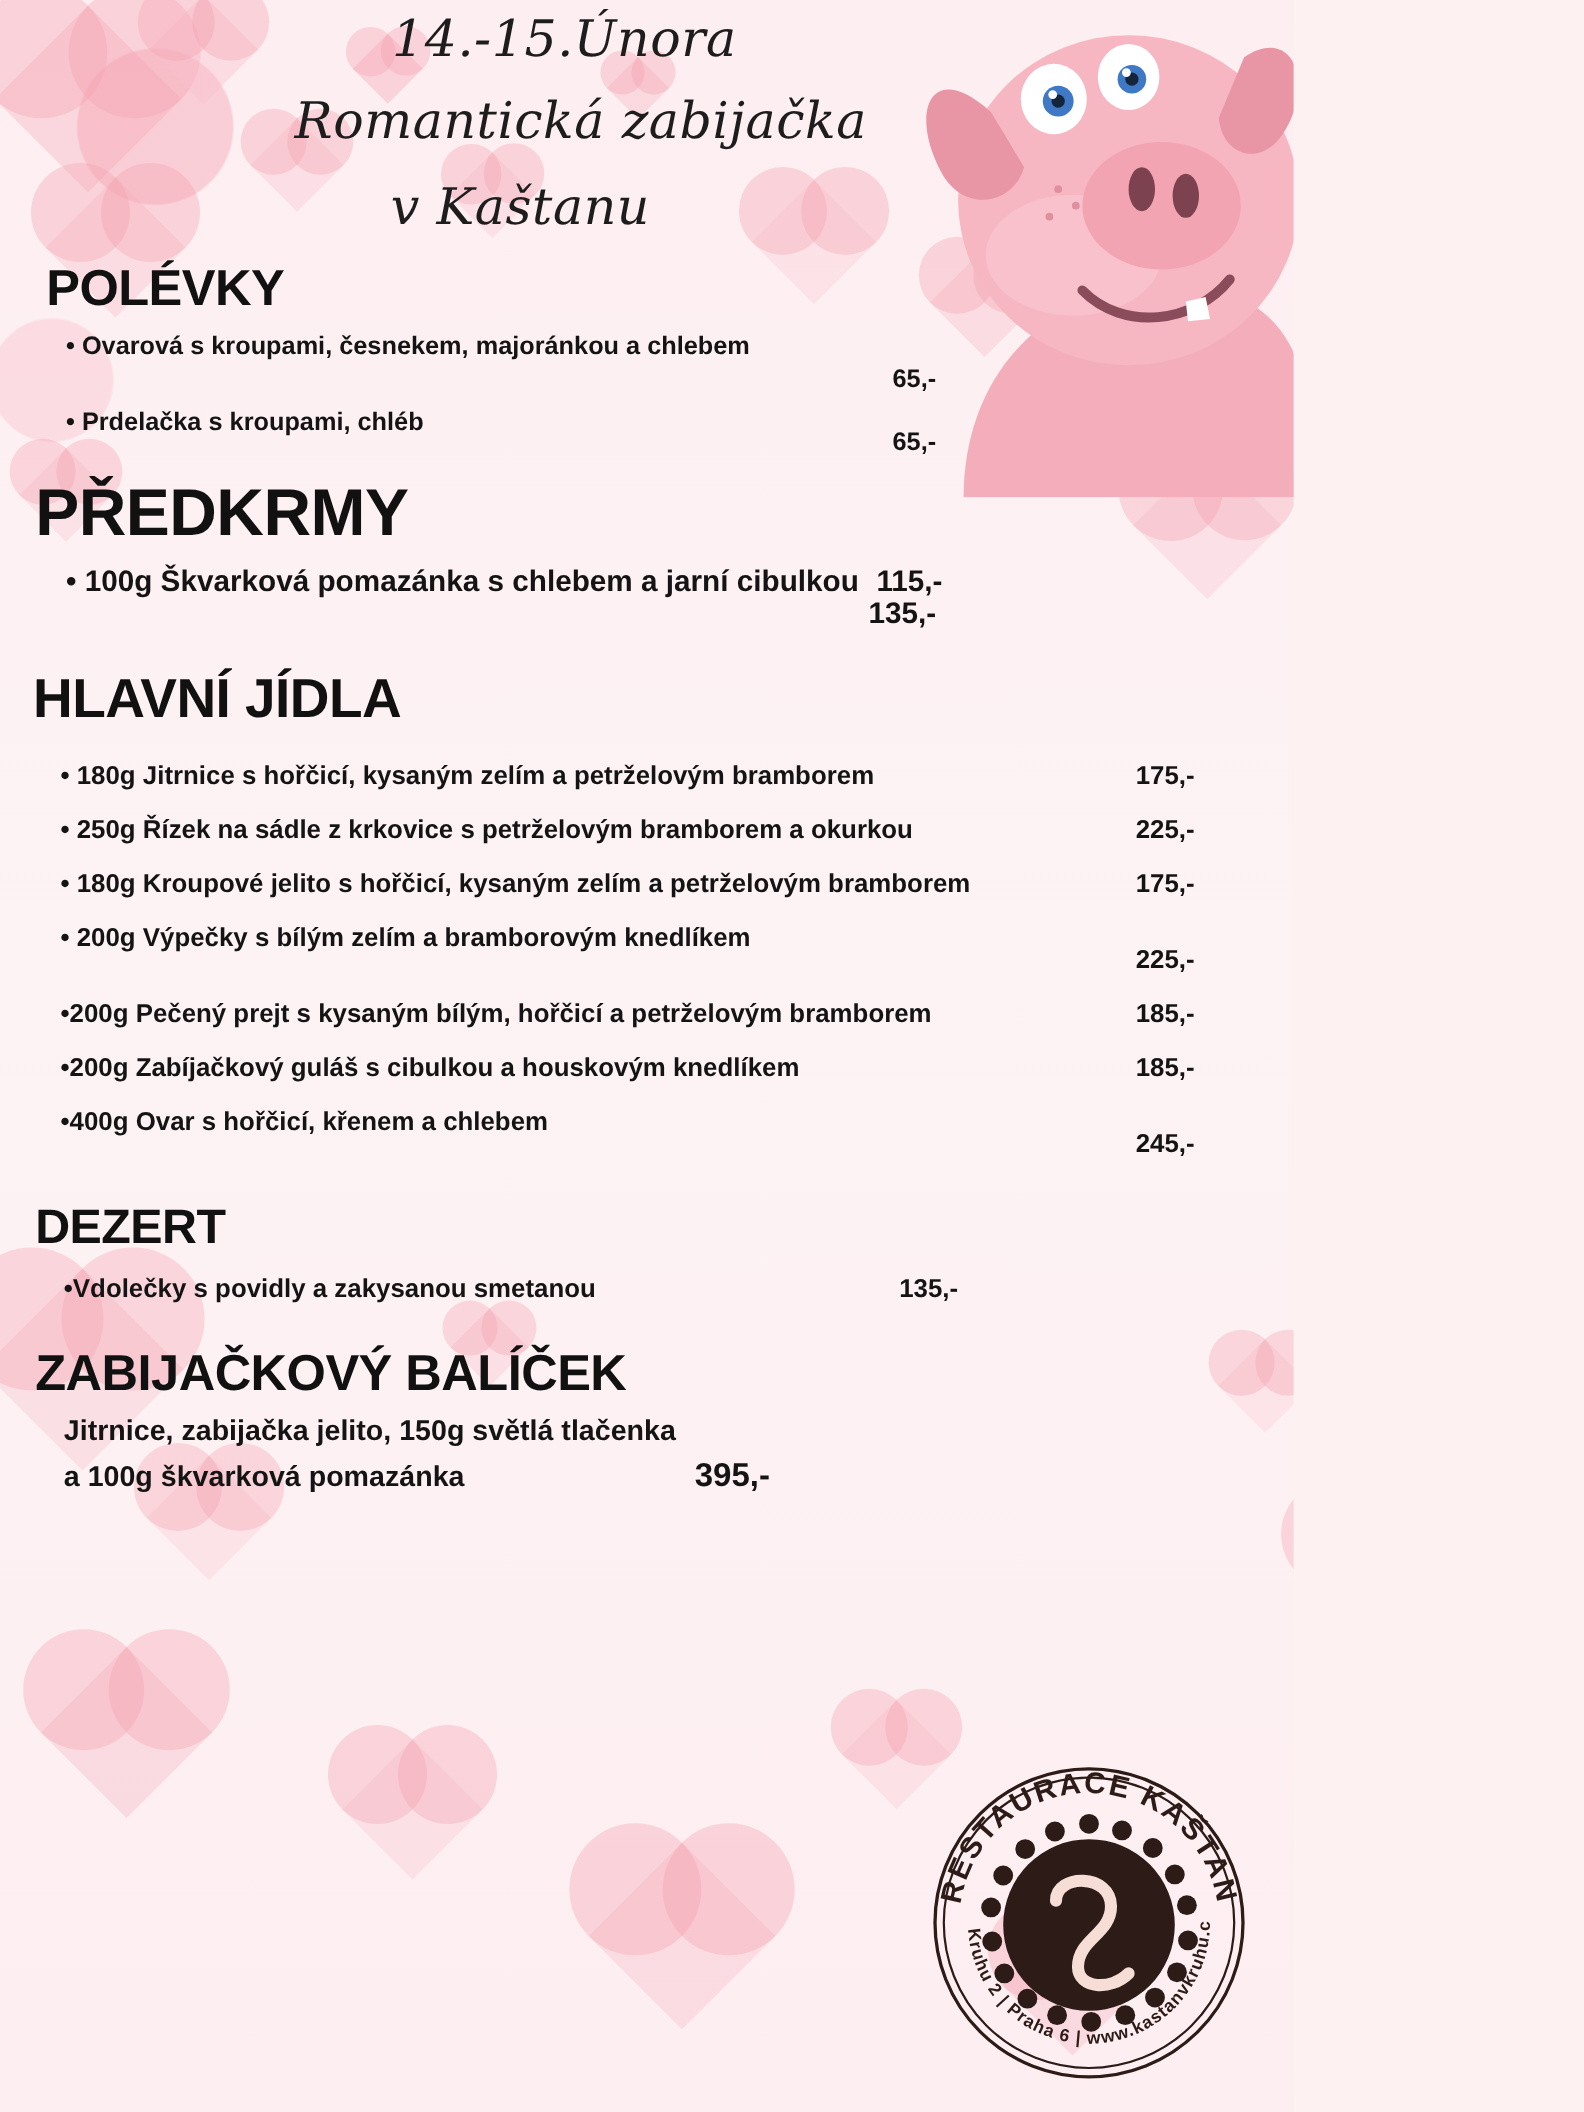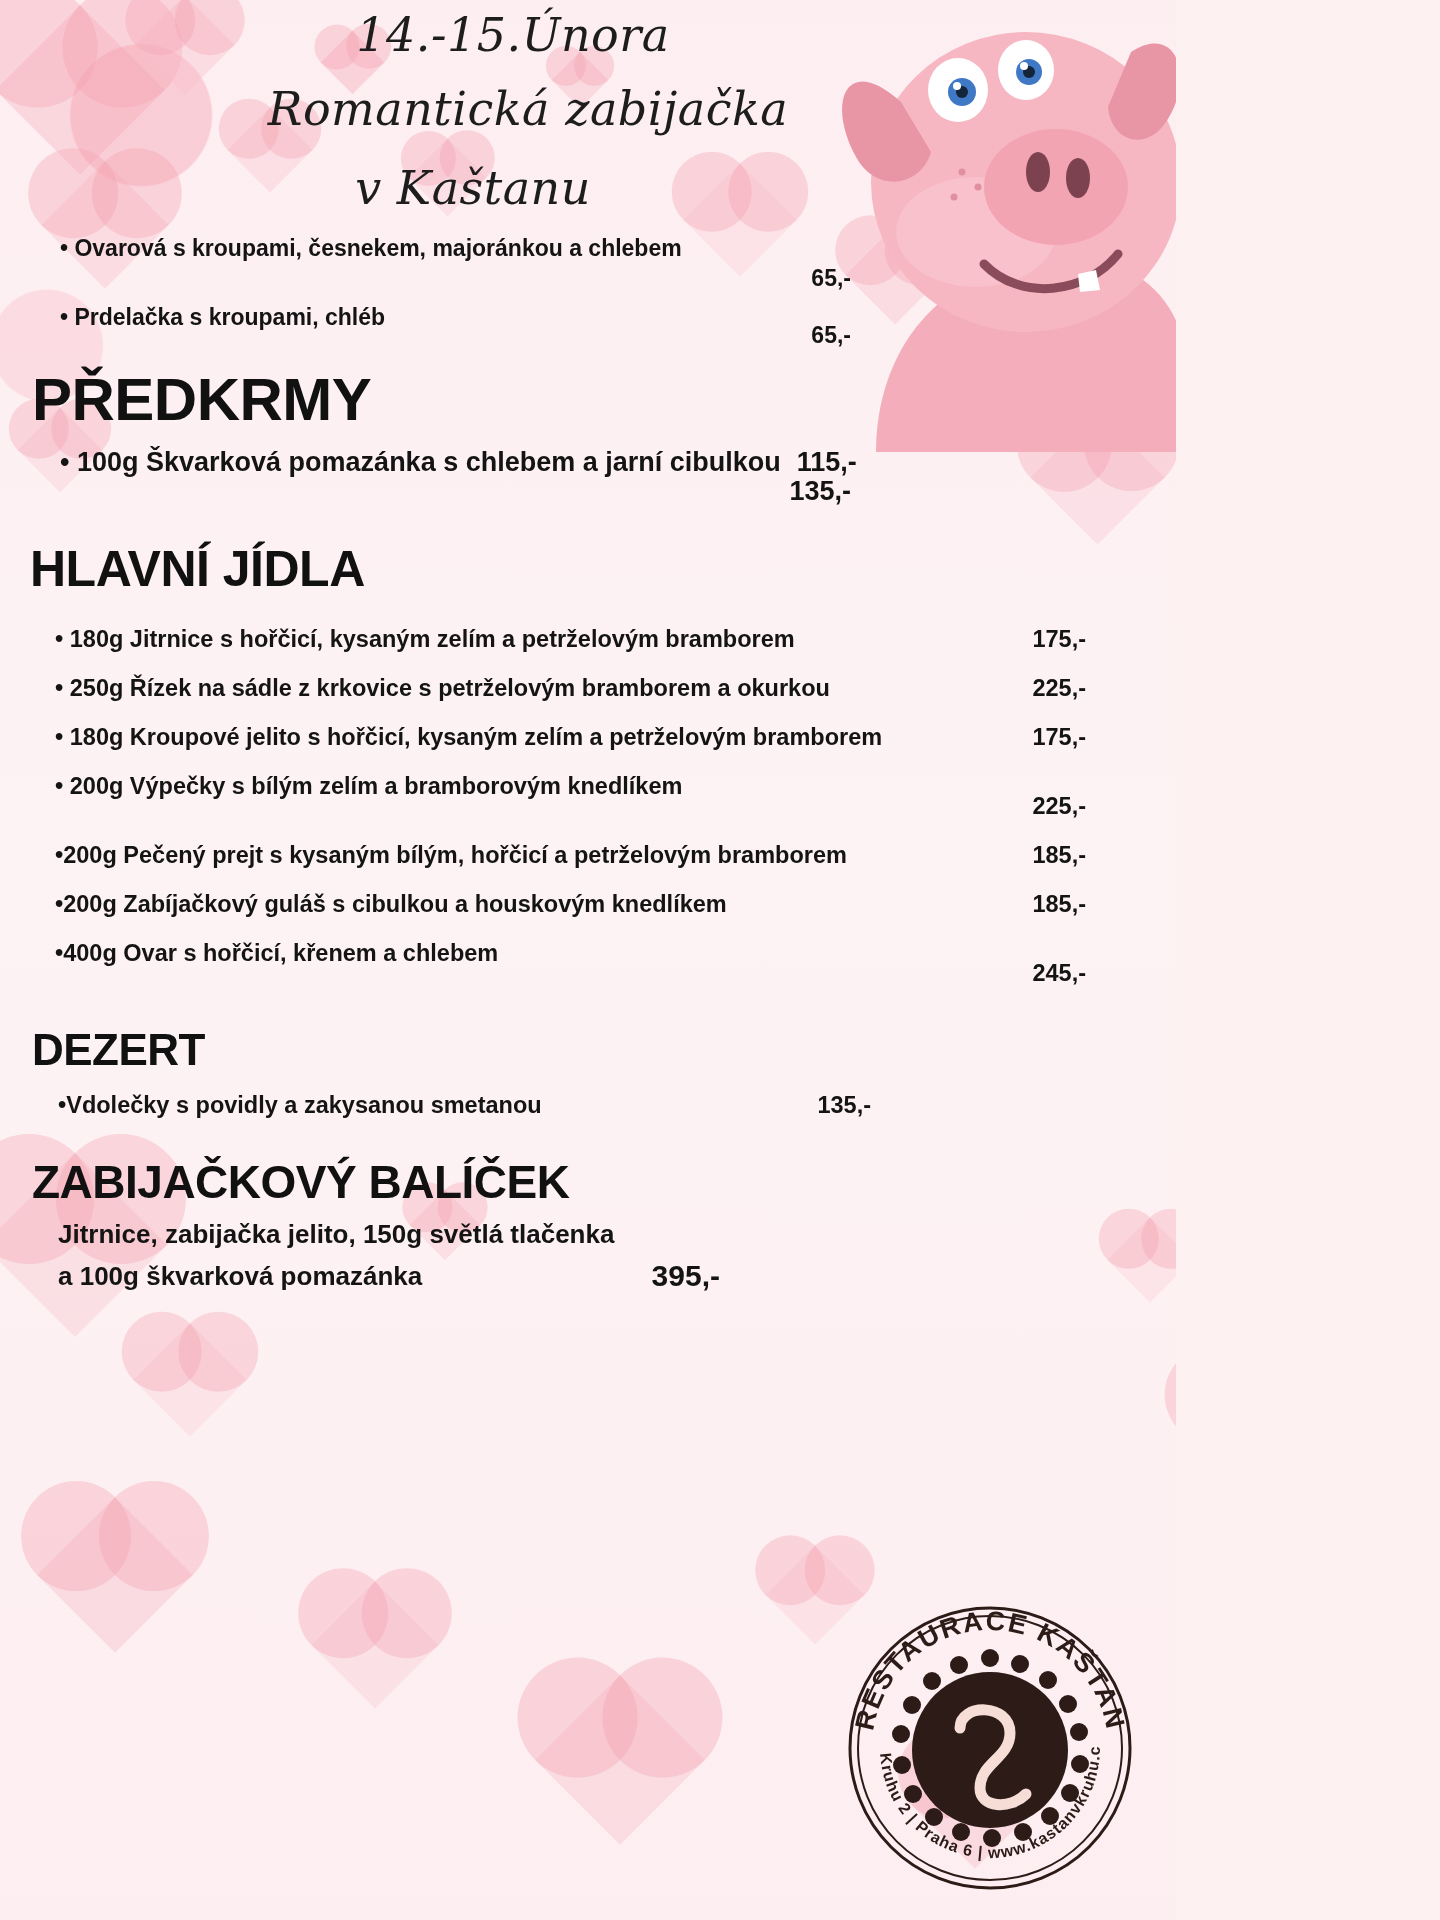--- a/index.html
+++ b/index.html
@@ -163,21 +163,21 @@
   .package-text {
     font-size: 26px;
     line-height: 42px;
     font-weight: 700;
     color: #141414;
     padding-left: 28px;
     position: relative;
   }
   .package-price {
     position: absolute;
-    right: 416px;
+    right: 436px;
     bottom: 0px;
     font-size: 30px;
     font-weight: 700;
   }
 
   
   .stamp {
     position: absolute;
     right: 36px;
     bottom: 22px;
@@ -255,20 +255,21 @@
   </svg>
 
   <div class="header">
     <div class="line date">14.-15.Února</div>
     <div class="line title1">Romantická zabijačka</div>
     <div class="line title2">v Kaštanu</div>
   </div>
 
   <div class="content">
 
+    <div class="section-title sec-polevky">POLÉVKY</div>
     <div class="grp-small">
       <div class="row r1">
         <span class="name">• Ovarová s kroupami, česnekem, majoránkou a chlebem</span>
         <span class="price">65,-</span>
       </div>
       <div class="row r2">
         <span class="name">• Prdelačka s kroupami, chléb</span>
         <span class="price">65,-</span>
       </div>
     </div>

